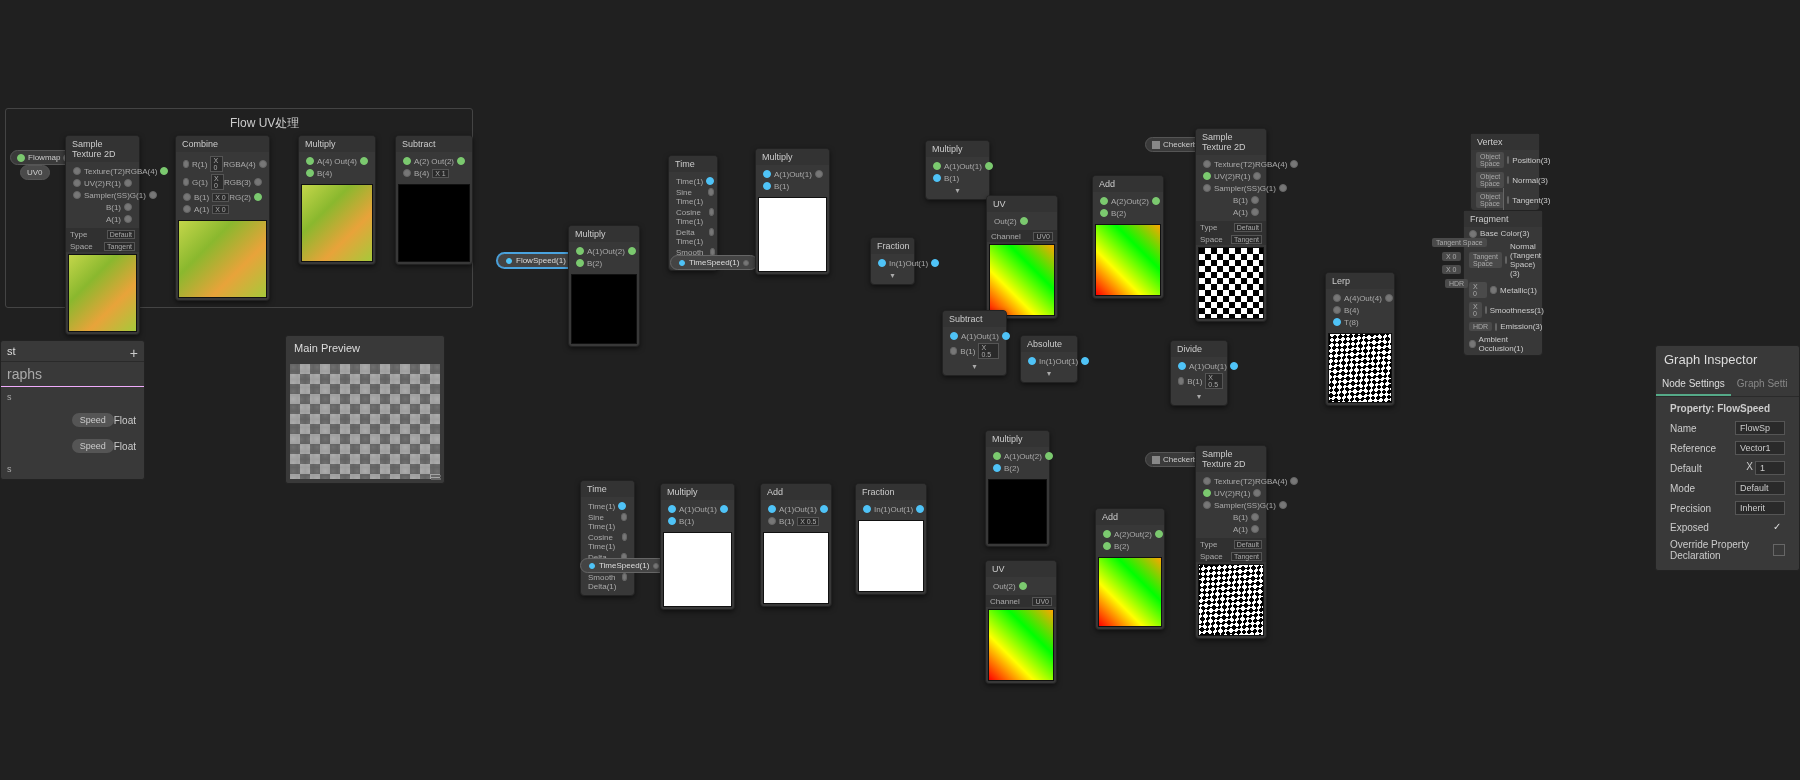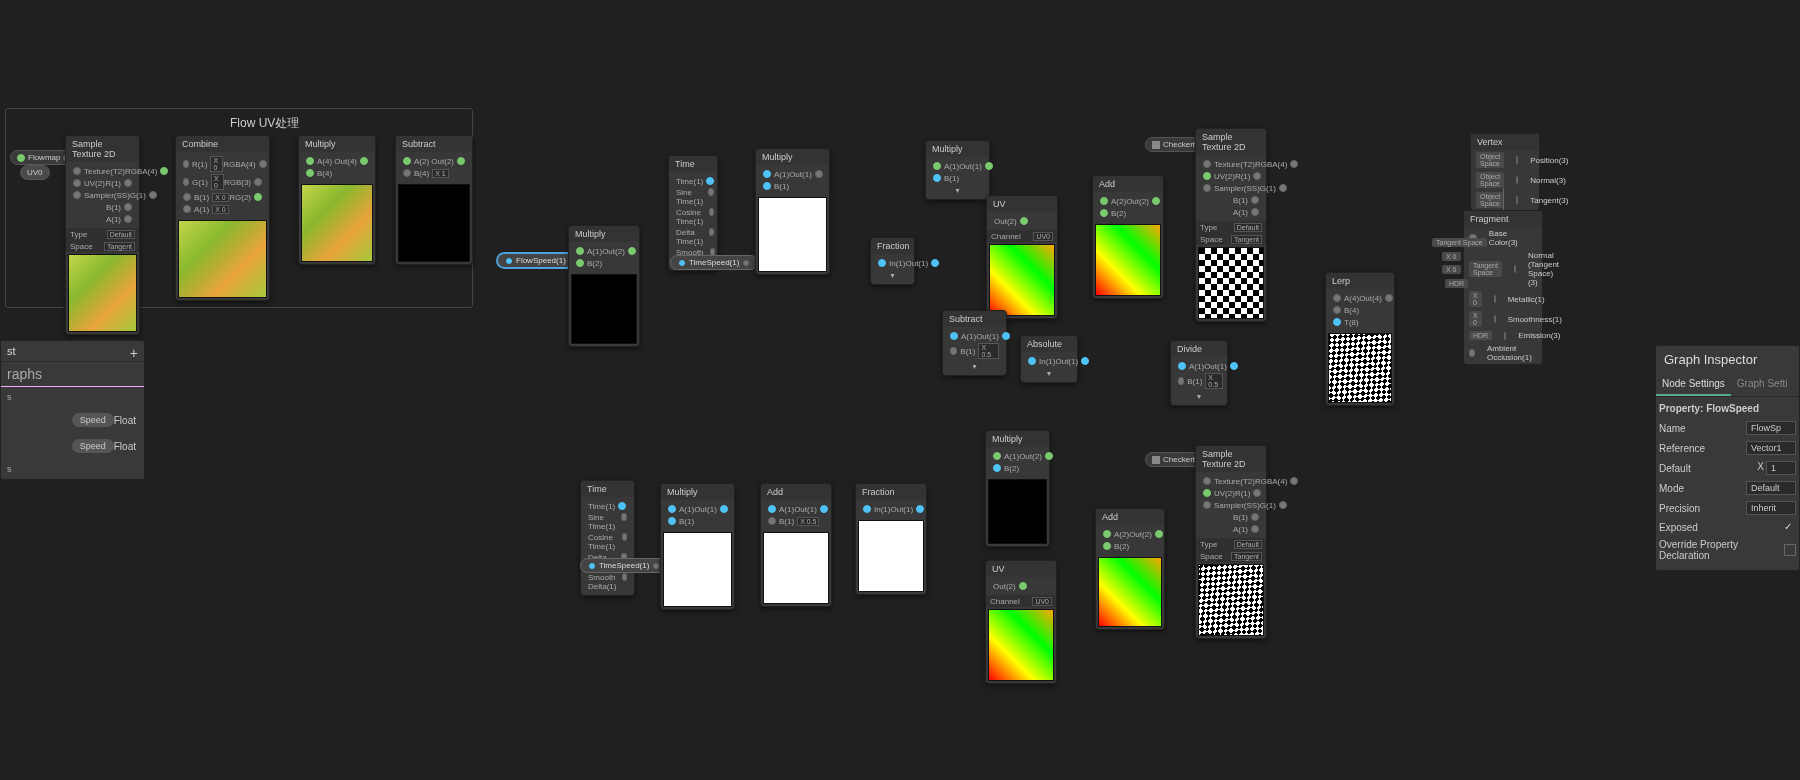--- a/index.html
+++ b/index.html
@@ -41,30 +41,30 @@
 .preview-title{padding:6px 8px;font-size:11px;color:#ddd}
 .preview-img{margin:4px;height:115px;background:radial-gradient(circle at 40% 40%,#ccc,#888 30%,#555 60%,#333);background-size:8px 8px;position:relative;overflow:hidden}
 .preview-img::before{content:'';position:absolute;inset:0;background:repeating-conic-gradient(#aaa 0% 25%,#666 0% 50%);background-size:20px 20px;opacity:.9}
 .resize{position:absolute;right:3px;bottom:3px;width:10px;height:2px;background:#666;box-shadow:0 -3px 0 #666}
 
 .inspector{position:absolute;right:0;top:345px;width:145px;background:#393939;border:1px solid #222;border-radius:3px}
 .insp-title{padding:6px 8px;font-size:13px;color:#ddd}
 .insp-tabs{display:flex;border-bottom:1px solid #2a2a2a;font-size:10px}
 .insp-tab{padding:5px 6px;color:#888}
 .insp-tab.active{color:#ddd;border-bottom:2px solid #5a8}
-.insp-body{padding:6px 3px}
+.insp-body{padding:6px 14px}
 .insp-prop-title{font-size:10px;font-weight:bold;margin-bottom:4px}
 .insp-row{display:flex;justify-content:space-between;align-items:center;padding:3px 0;font-size:10px}
 .insp-val{background:#2a2a2a;padding:1px 4px;border:1px solid #555;min-width:50px;font-size:9px}
 .check{width:12px;height:12px;display:inline-block;position:relative}
 .check::after{content:'✓';color:#ddd;font-size:10px}
 
 .master-node{position:absolute;background:#383838;border:1px solid #222;border-radius:4px;font-size:8px}
 .master-header{background:#333;padding:3px 6px;font-size:9px}
-.master-row{display:flex;align-items:center;gap:12px;padding:2px 5px}
+.master-row{display:flex;align-items:center;gap:3px;padding:2px 5px}
 .tag{background:#4a4a4a;padding:1px 4px;border-radius:2px;font-size:7px;color:#aaa}
 
 .mini-select{background:#2a2a2a;border:1px solid #555;font-size:7px;padding:0 2px;color:#aaa}
 
 svg.wires{position:absolute;inset:0;pointer-events:none}
 svg.wires path{fill:none;stroke-width:1.5}
 </style>
 </head>
 <body>
 
@@ -912,20 +912,25 @@
         <span class="bb-pill">Speed</span>
         <span>Float</span>
       </div>
   <div class="bb-row">
         <span class="bb-pill">Speed</span>
         <span>Float</span>
       </div>
   <div style="padding:5px 6px;font-size:9px;color:#aaa">s</div>
 </div>
 
+<div class="preview-panel">
+  <div class="preview-title">Main Preview</div>
+  <div class="preview-img"></div>
+  <div class="resize"></div>
+</div>
 
 <div class="inspector">
   <div class="insp-title">Graph Inspector</div>
   <div class="insp-tabs">
     <div class="insp-tab active">Node Settings</div>
     <div class="insp-tab">Graph Setti</div>
   </div>
   <div class="insp-body">
     <div class="insp-prop-title">Property: FlowSpeed</div>
     <div class="insp-row">

